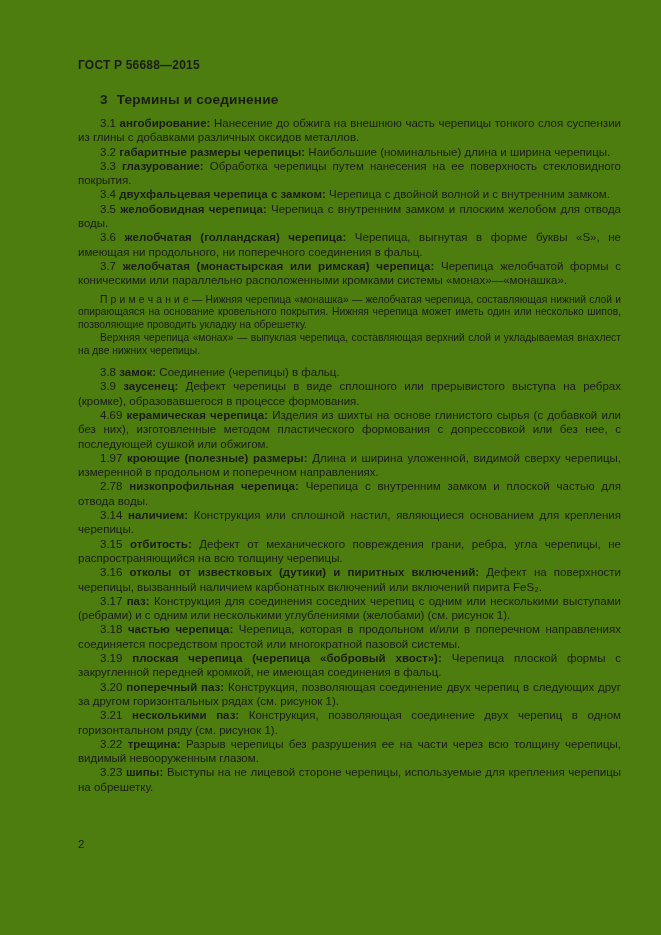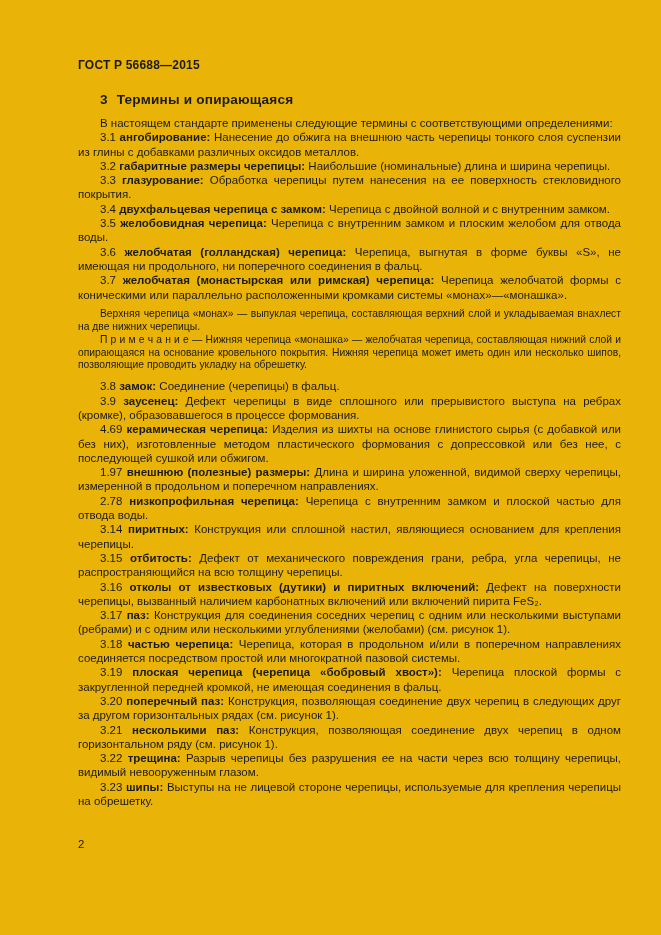--- a/index.html
+++ b/index.html
@@ -3,21 +3,21 @@
 <meta charset="utf-8">
 <style>
   html, body { margin: 0; padding: 0; }
   body {
     width: 661px; height: 935px;
     background: #ffffff;
     font-family: "Liberation Sans", "DejaVu Sans", sans-serif;
     color: #1b1b1b;
     position: relative;
   }
-  .page { position: absolute; inset: 0; background: #eab308; overflow: hidden; }
+  .page { position: absolute; inset: 0; background: #4d7c0f; overflow: hidden; }
 
   .doc-header {
     position: absolute; left: 78px; top: 58px;
     font-size: 12px; font-weight: 700; letter-spacing: 0.2px;
   }
 
   .content { position: absolute; left: 78px; top: 92px; width: 543px; }
 
   .section-heading {
     font-size: 13.6px; font-weight: 700;
@@ -45,43 +45,42 @@
 </head>
 <body>
 
 <div class="page">
 
   <div class="doc-header">ГОСТ Р 56688—2015</div>
 
   <div class="content">
 
     <h2 class="section-heading">
-      <span class="sec-num">3</span><span>Термины и опирающаяся</span>
+      <span class="sec-num">3</span><span>Термины и соединение</span>
     </h2>
 
-    <p class="para">В настоящем стандарте применены следующие термины с соответствующими определениями:</p>
 
     <div>
         <p class="para"><span>3.1</span> <span class="t-name">ангобирование:</span> <span>Нанесение до обжига на внешнюю часть черепицы тонкого слоя суспензии из глины с добавками различных оксидов металлов.</span></p>
         <p class="para"><span>3.2</span> <span class="t-name">габаритные размеры черепицы:</span> <span>Наибольшие (номинальные) длина и ширина черепицы.</span></p>
         <p class="para"><span>3.3</span> <span class="t-name">глазурование:</span> <span>Обработка черепицы путем нанесения на ее поверхность стекловидного покрытия.</span></p>
         <p class="para"><span>3.4</span> <span class="t-name">двухфальцевая черепица с замком:</span> <span>Черепица с двойной волной и с внутренним замком.</span></p>
         <p class="para"><span>3.5</span> <span class="t-name">желобовидная черепица:</span> <span>Черепица с внутренним замком и плоским желобом для отвода воды.</span></p>
         <p class="para"><span>3.6</span> <span class="t-name">желобчатая (голландская) черепица:</span> <span>Черепица, выгнутая в форме буквы «S», не имеющая ни продольного, ни поперечного соединения в фальц.</span></p>
         <p class="para"><span>3.7</span> <span class="t-name">желобчатая (монастырская или римская) черепица:</span> <span>Черепица желобчатой формы с коническими или параллельно расположенными кромками системы «монах»—«монашка».</span></p>
         <div class="note">
+          <p>П р и м е ч а н и е — Нижняя черепица «монашка» — желобчатая черепица, составляющая нижний слой и опирающаяся на основание кровельного покрытия. Нижняя черепица может иметь один или несколько шипов, позволяющие проводить укладку на обрешетку.</p>
           <p>Верхняя черепица «монах» — выпуклая черепица, составляющая верхний слой и укладываемая внахлест на две нижних черепицы.</p>
-          <p>П р и м е ч а н и е — Нижняя черепица «монашка» — желобчатая черепица, составляющая нижний слой и опирающаяся на основание кровельного покрытия. Нижняя черепица может иметь один или несколько шипов, позволяющие проводить укладку на обрешетку.</p>
         </div>
         <p class="para"><span>3.8</span> <span class="t-name">замок:</span> <span>Соединение (черепицы) в фальц.</span></p>
         <p class="para"><span>3.9</span> <span class="t-name">заусенец:</span> <span>Дефект черепицы в виде сплошного или прерывистого выступа на ребрах (кромке), образовавшегося в процессе формования.</span></p>
         <p class="para"><span>4.69</span> <span class="t-name">керамическая черепица:</span> <span>Изделия из шихты на основе глинистого сырья (с добавкой или без них), изготовленные методом пластического формования с допрессовкой или без нее, с последующей сушкой или обжигом.</span></p>
-        <p class="para"><span>1.97</span> <span class="t-name">внешнюю (полезные) размеры:</span> <span>Длина и ширина уложенной, видимой сверху черепицы, измеренной в продольном и поперечном направлениях.</span></p>
+        <p class="para"><span>1.97</span> <span class="t-name">кроющие (полезные) размеры:</span> <span>Длина и ширина уложенной, видимой сверху черепицы, измеренной в продольном и поперечном направлениях.</span></p>
         <p class="para"><span>2.78</span> <span class="t-name">низкопрофильная черепица:</span> <span>Черепица с внутренним замком и плоской частью для отвода воды.</span></p>
-        <p class="para"><span>3.14</span> <span class="t-name">пиритных:</span> <span>Конструкция или сплошной настил, являющиеся основанием для крепления черепицы.</span></p>
+        <p class="para"><span>3.14</span> <span class="t-name">наличием:</span> <span>Конструкция или сплошной настил, являющиеся основанием для крепления черепицы.</span></p>
         <p class="para"><span>3.15</span> <span class="t-name">отбитость:</span> <span>Дефект от механического повреждения грани, ребра, угла черепицы, не распространяющийся на всю толщину черепицы.</span></p>
         <p class="para"><span>3.16</span> <span class="t-name">отколы от известковых (дутики) и пиритных включений:</span> <span>Дефект на поверхности черепицы, вызванный наличием карбонатных включений или включений пирита FeS₂.</span></p>
         <p class="para"><span>3.17</span> <span class="t-name">паз:</span> <span>Конструкция для соединения соседних черепиц с одним или несколькими выступами (ребрами) и с одним или несколькими углублениями (желобами) (см. рисунок 1).</span></p>
         <p class="para"><span>3.18</span> <span class="t-name">частью черепица:</span> <span>Черепица, которая в продольном и/или в поперечном направлениях соединяется посредством простой или многократной пазовой системы.</span></p>
         <p class="para"><span>3.19</span> <span class="t-name">плоская черепица (черепица «бобровый хвост»):</span> <span>Черепица плоской формы с закругленной передней кромкой, не имеющая соединения в фальц.</span></p>
         <p class="para"><span>3.20</span> <span class="t-name">поперечный паз:</span> <span>Конструкция, позволяющая соединение двух черепиц в следующих друг за другом горизонтальных рядах (см. рисунок 1).</span></p>
         <p class="para"><span>3.21</span> <span class="t-name">несколькими паз:</span> <span>Конструкция, позволяющая соединение двух черепиц в одном горизонтальном ряду (см. рисунок 1).</span></p>
         <p class="para"><span>3.22</span> <span class="t-name">трещина:</span> <span>Разрыв черепицы без разрушения ее на части через всю толщину черепицы, видимый невооруженным глазом.</span></p>
         <p class="para"><span>3.23</span> <span class="t-name">шипы:</span> <span>Выступы на не лицевой стороне черепицы, используемые для крепления черепицы на обрешетку.</span></p>
       </div>

